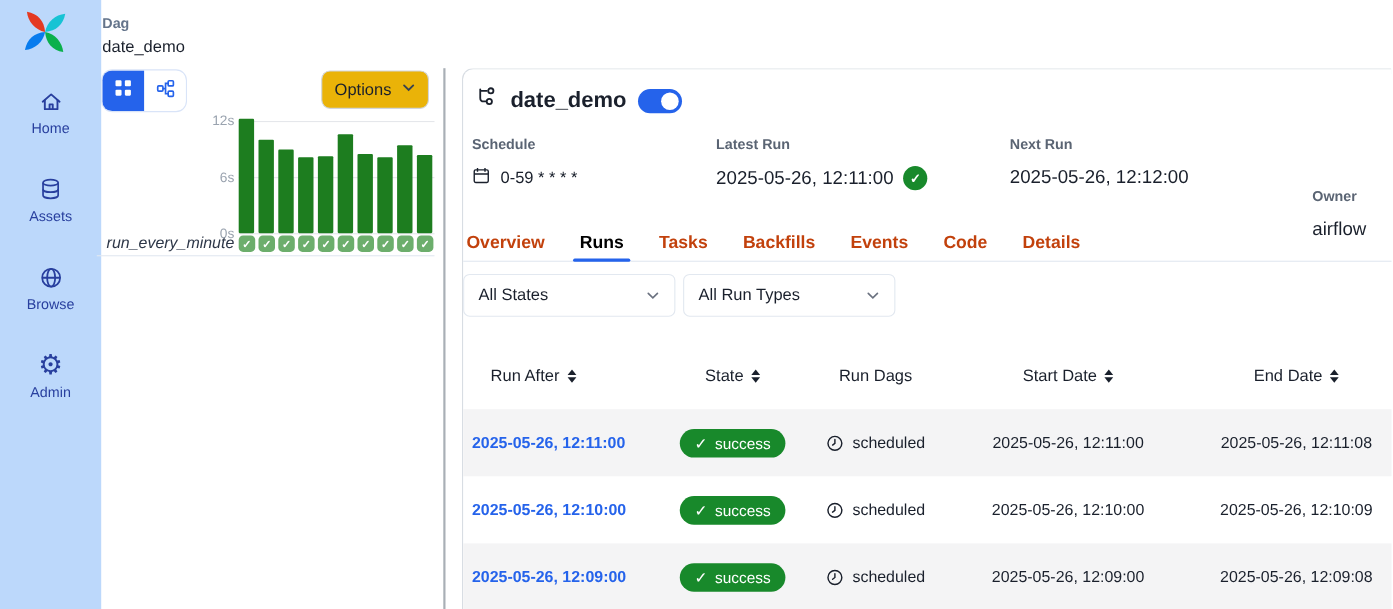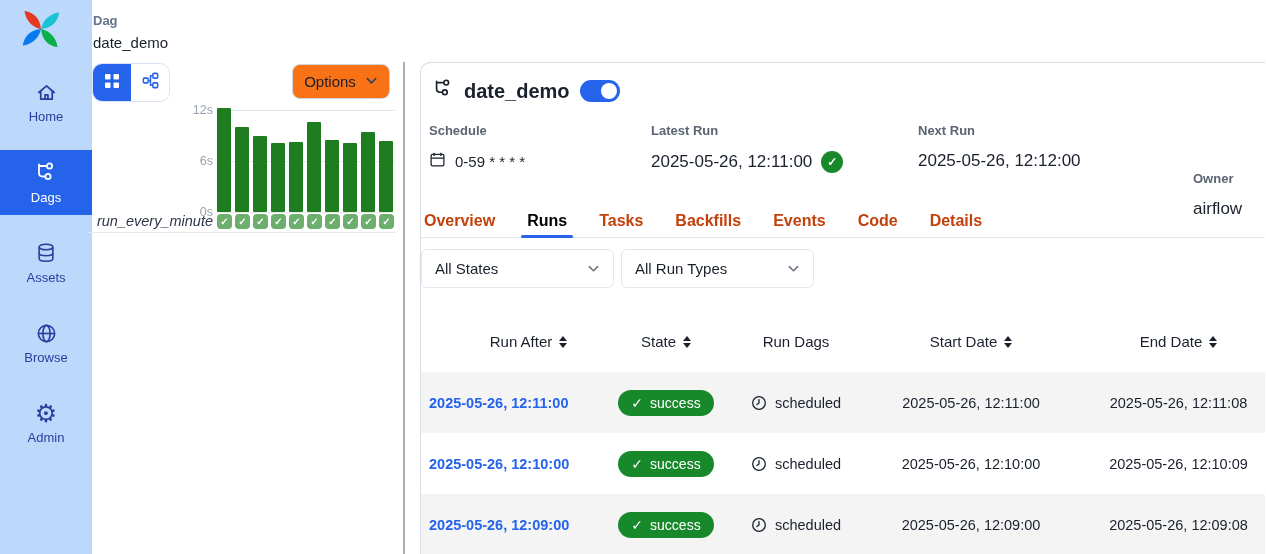--- a/index.html
+++ b/index.html
@@ -17,21 +17,21 @@
   
   .page-header { position:absolute; left:93px; top:13px; }
   .ph-section { font-size:13px; font-weight:bold; color:#64748b; }
   .ph-dag { font-size:15px; color:#1a202c; margin-top:6px; }
 
   
   .left-panel { position:absolute; left:85px; top:60px; width:315px; height:494px; }
   .seg { position:absolute; left:7px; top:3px; display:flex; border:1px solid #d9e4f8; border-radius:10px; overflow:hidden; background:#fff; }
   .seg-btn { width:38px; height:37px; display:flex; align-items:center; justify-content:center; color:var(--accent,#2563eb); cursor:pointer; }
   .seg-btn.active { background:var(--accent,#2563eb); color:#fff; }
-  .options-btn { position:absolute; left:207px; top:4px; width:98px; height:35px; border:1px solid #d1d5db; border-radius:8px; background:#f97316; display:flex; align-items:center; justify-content:center; gap:9px; font-size:15px; color:#1a202c; cursor:pointer; }
+  .options-btn { position:absolute; left:207px; top:4px; width:98px; height:35px; border:1px solid #d1d5db; border-radius:8px; background:#eab308; display:flex; align-items:center; justify-content:center; gap:9px; font-size:15px; color:#1a202c; cursor:pointer; }
   .chart { position:absolute; left:0; top:0; width:315px; height:180px; }
   .gl { position:absolute; left:132px; width:178px; height:1px; background:#e5e7eb; }
   .ytick { position:absolute; left:0; width:128px; text-align:right; font-size:12.5px; color:#9aa3af; }
   .bar { position:absolute; width:14px; background:var(--bar,#1d7d1f); border-radius:1px; cursor:pointer; }
   .chk { position:absolute; top:154px; width:15px; height:15px; border-radius:4px; background:var(--mini-check,#6cae6c); color:#fff; font-size:10px; font-weight:bold; display:flex; align-items:center; justify-content:center; cursor:pointer; }
   .task-label { position:absolute; top:153px; left:0; width:128px; text-align:right; font-size:14.5px; color:#2d3748; white-space:nowrap;font-style:italic; }
   .task-underline { position:absolute; top:172px; left:3px; width:307px; height:1px; background:#e2e8f0; }
 
   .splitter { position:absolute; left:403px; top:62px; width:2px; height:492px; background:#a9afb6; cursor:col-resize; }
 
@@ -54,21 +54,21 @@
   .tab.active::after { content:""; position:absolute; left:10px; right:10px; bottom:-1px; height:3px; background:var(--accent,#2563eb); border-radius:2px; }
 
   .filters { position:absolute; left:0; top:186px; display:flex; gap:7px; }
   .filter { width:193px; height:39px; border:1px solid #e2e8f0; border-radius:6px; background:#fff; display:flex; align-items:center; justify-content:space-between; padding:0 13px; font-size:15px; color:#1a202c; cursor:pointer; }
   .filter .chev { color:#6b7280; display:flex; }
 
   .table { position:absolute; left:0; top:248px; width:845px; }
   .thead, .row { display:grid; grid-template-columns:190px 110px 150px 200px 195px; height:61px; align-items:center; }
   .row.striped { background:var(--stripe,#f4f4f5); }
   .th { display:flex; align-items:center; justify-content:center; gap:7px; font-size:15px; font-weight:500; color:#1a202c; cursor:pointer; }
-  .th.c1 { justify-content:center; padding-left:25px; }
+  .th.c1 { justify-content:flex-start; padding-left:25px; }
   .th.c5, .cell.c5 { padding-left:20px; }
   .sort { display:flex; flex-direction:column; gap:2px; }
   .sort i { display:block; width:0; height:0; border-left:4px solid transparent; border-right:4px solid transparent; }
   .sort .up { border-bottom:5px solid #1a202c; }
   .sort .dn { border-top:5px solid #1a202c; }
   .cell { display:flex; align-items:center; justify-content:center; gap:8px; font-size:14.5px; color:#1a202c; white-space:nowrap; }
   .cell.c1 { justify-content:flex-start; padding-left:8px; }
   .link { color:var(--link,#2563eb); font-weight:bold; text-decoration:none; cursor:pointer; }
   .badge { background:var(--success,#18892b); color:#fff; border-radius:999px; padding:5px 13px; font-size:14px; display:flex; align-items:center; gap:7px; cursor:pointer; }
 </style>
@@ -93,30 +93,20 @@
   <div class="nav" id="nav">
       <div class="nav-item">
         <span class="ic">
           <svg width="23" height="23" viewBox="0 0 24 24" fill="none" stroke-width="1.8" stroke-linecap="round" stroke-linejoin="round">
             <path d="M4 12 L12 5 L20 12"></path>
             <path d="M6 10.5 V19 H18 V10.5"></path>
             <path d="M10.5 19 V14.5 H13.5 V19"></path>
           </svg>
         </span>
         <span>Home</span>
-      </div>
-      <div class="nav-item active">
-        <span class="ic">
-          <svg width="24" height="24" viewBox="0 0 24 24" fill="none" stroke-width="1.8" stroke-linecap="round">
-            <path d="M5 3.5 V7 M5 5 H11.5 M5 5 V12 Q5 15.5 8.5 15.5 H10.5"></path>
-            <circle cx="15.5" cy="5" r="2.6"></circle>
-            <circle cx="14" cy="15.5" r="2.6"></circle>
-          </svg>
-        </span>
-        <span>Dags</span>
       </div>
       <div class="nav-item">
         <span class="ic">
           <svg width="22" height="22" viewBox="0 0 24 24" fill="none" stroke-width="1.7">
             <ellipse cx="12" cy="5.5" rx="7.5" ry="3"></ellipse>
             <path d="M4.5 5.5 V12 c0 1.7 3.4 3 7.5 3 s7.5 -1.3 7.5 -3 V5.5"></path>
             <path d="M4.5 12 V18 c0 1.7 3.4 3 7.5 3 s7.5 -1.3 7.5 -3 V12"></path>
           </svg>
         </span>
         <span>Assets</span>

